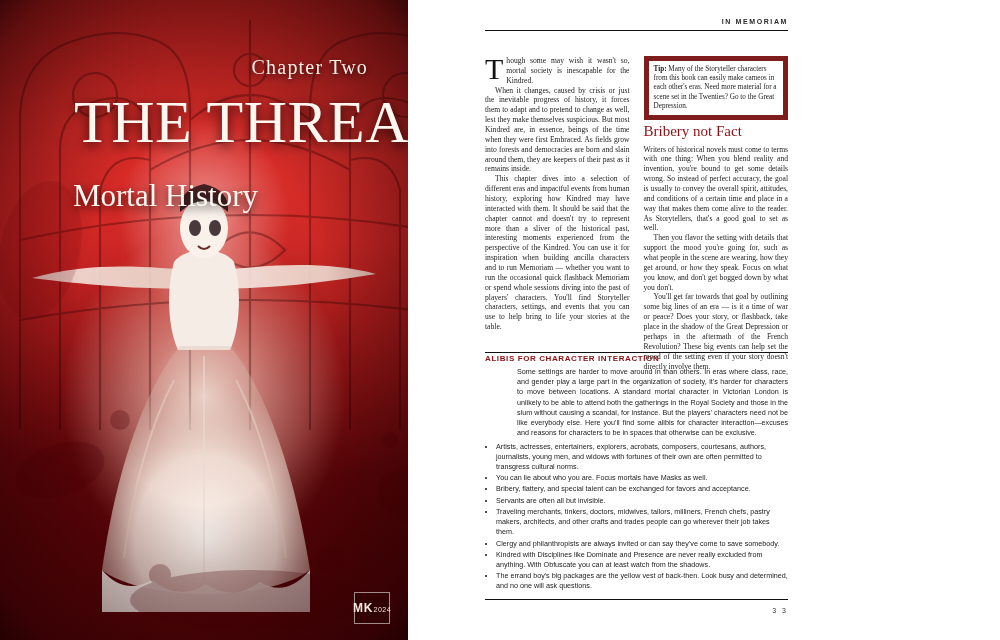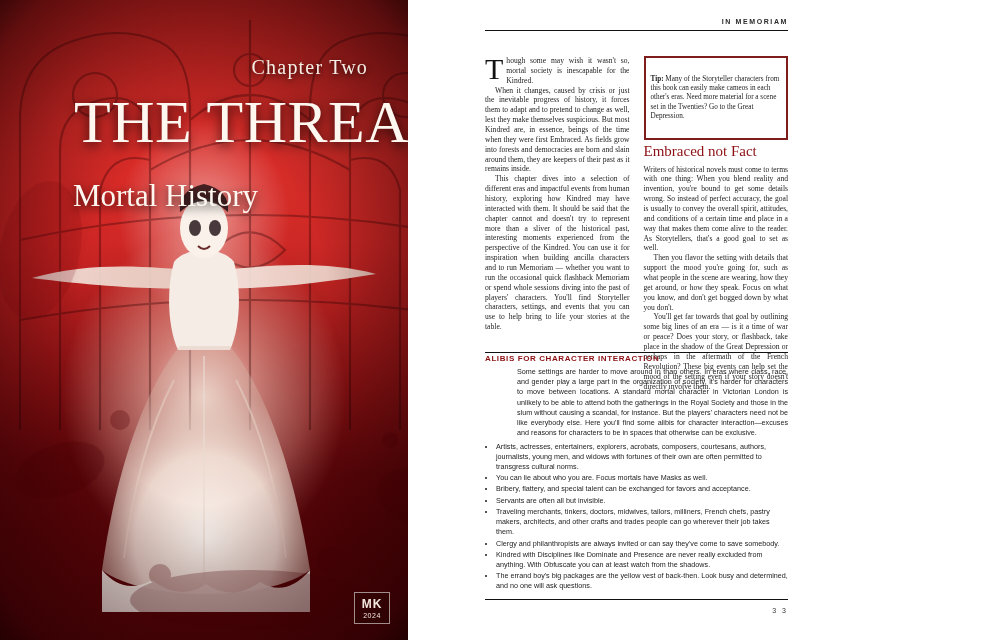--- a/index.html
+++ b/index.html
@@ -103,21 +103,20 @@
   .artist-mark {
     position: absolute;
     right: 18px;
     bottom: 16px;
     width: 34px;
     height: 30px;
     border: 1px solid rgba(255,255,255,0.55);
     color: #f2e7dd;
     font-family: "Liberation Sans", sans-serif;
     display: flex;
-    flex-direction: column;
     align-items: center;
     justify-content: center;
     line-height: 1;
     background: rgba(40,2,4,0.35);
   }
   .artist-mark .mk { font-size: 12px; font-weight: bold; letter-spacing: 1px; }
   .artist-mark .yr { font-size: 7px; letter-spacing: 0.5px; margin-top: 2px; }
 
   
   .page-right {
@@ -166,22 +165,22 @@
   .col p.first { text-indent: 0; }
   .dropcap {
     float: left;
     font-size: 30px;
     line-height: 24px;
     padding: 1px 3px 0 0;
     font-family: "Liberation Serif", serif;
     color: #111;
   }
   .tipbox {
-    border: 2px solid #7f1d1d;
-    padding: 17px 5px;
+    border: 5px solid #7f1d1d;
+    padding: 4px 5px;
     font-size: 7.2px;
     line-height: 1.28;
     margin-bottom: 0;
     text-align: left;
     color: #1b1b1b;
   }
   .tipbox b { font-weight: bold; }
   .sub-head {
     font-size: 15px;
     color: #8c1013;
@@ -338,21 +337,21 @@
       <div class="col">
         <p class="first"><span class="dropcap">T</span><span>hough some may wish it wasn't so, mortal society is inescapable for the Kindred.</span></p>
         <p>When it changes, caused by crisis or just the inevitable progress of history, it forces them to adapt and to pretend to change as well, lest they make themselves suspicious. But most Kindred are, in essence, beings of the time when they were first Embraced. As fields grow into forests and democracies are born and slain around them, they are keepers of their past as it remains inside.</p>
         <p>This chapter dives into a selection of different eras and impactful events from human history, exploring how Kindred may have interacted with them. It should be said that the chapter cannot and doesn't try to represent more than a sliver of the historical past, interesting moments experienced from the perspective of the Kindred. You can use it for inspiration when building ancilla characters and to run Memoriam — whether you want to run the occasional quick flashback Memoriam or spend whole sessions diving into the past of players' characters. You'll find Storyteller characters, settings, and events that you can use to help bring to life your stories at the table.</p>
       </div>
 
       <div class="col">
         <div class="tipbox">
           <b>Tip:</b><span> Many of the Storyteller characters from this book can easily make cameos in each other's eras. Need more material for a scene set in the Twenties? Go to the Great Depression.</span>
         </div>
-        <div class="sub-head">Embraced not Fact</div>
+        <div class="sub-head">Bribery not Fact</div>
         <p class="first">Writers of historical novels must come to terms with one thing: When you blend reality and invention, you're bound to get some details wrong. So instead of perfect accuracy, the goal is usually to convey the overall spirit, attitudes, and conditions of a certain time and place in a way that makes them come alive to the reader. As Storytellers, that's a good goal to set as well.</p>
         <p>Then you flavor the setting with details that support the mood you're going for, such as what people in the scene are wearing, how they get around, or how they speak. Focus on what you know, and don't get bogged down by what you don't.</p>
         <p>You'll get far towards that goal by outlining some big lines of an era — is it a time of war or peace? Does your story, or flashback, take place in the shadow of the Great Depression or perhaps in the aftermath of the French Revolution? These big events can help set the mood of the setting even if your story doesn't directly involve them.</p>
       </div>
     </div>
 
     <div class="sidebar-box">
       <div class="sidebar-title">ALIBIS FOR CHARACTER INTERACTION</div>
       <div class="sidebar-body">Some settings are harder to move around in than others. In eras where class, race, and gender play a large part in the organization of society, it's harder for characters to move between locations. A standard mortal character in Victorian London is unlikely to be able to attend both the gatherings in the Royal Society and those in the slum without causing a scandal, for instance. But the players' characters need not be like everybody else. Here you'll find some alibis for character interaction—excuses and reasons for characters to be in spaces that otherwise can be exclusive.</div>
       <ul class="sidebar-list">

